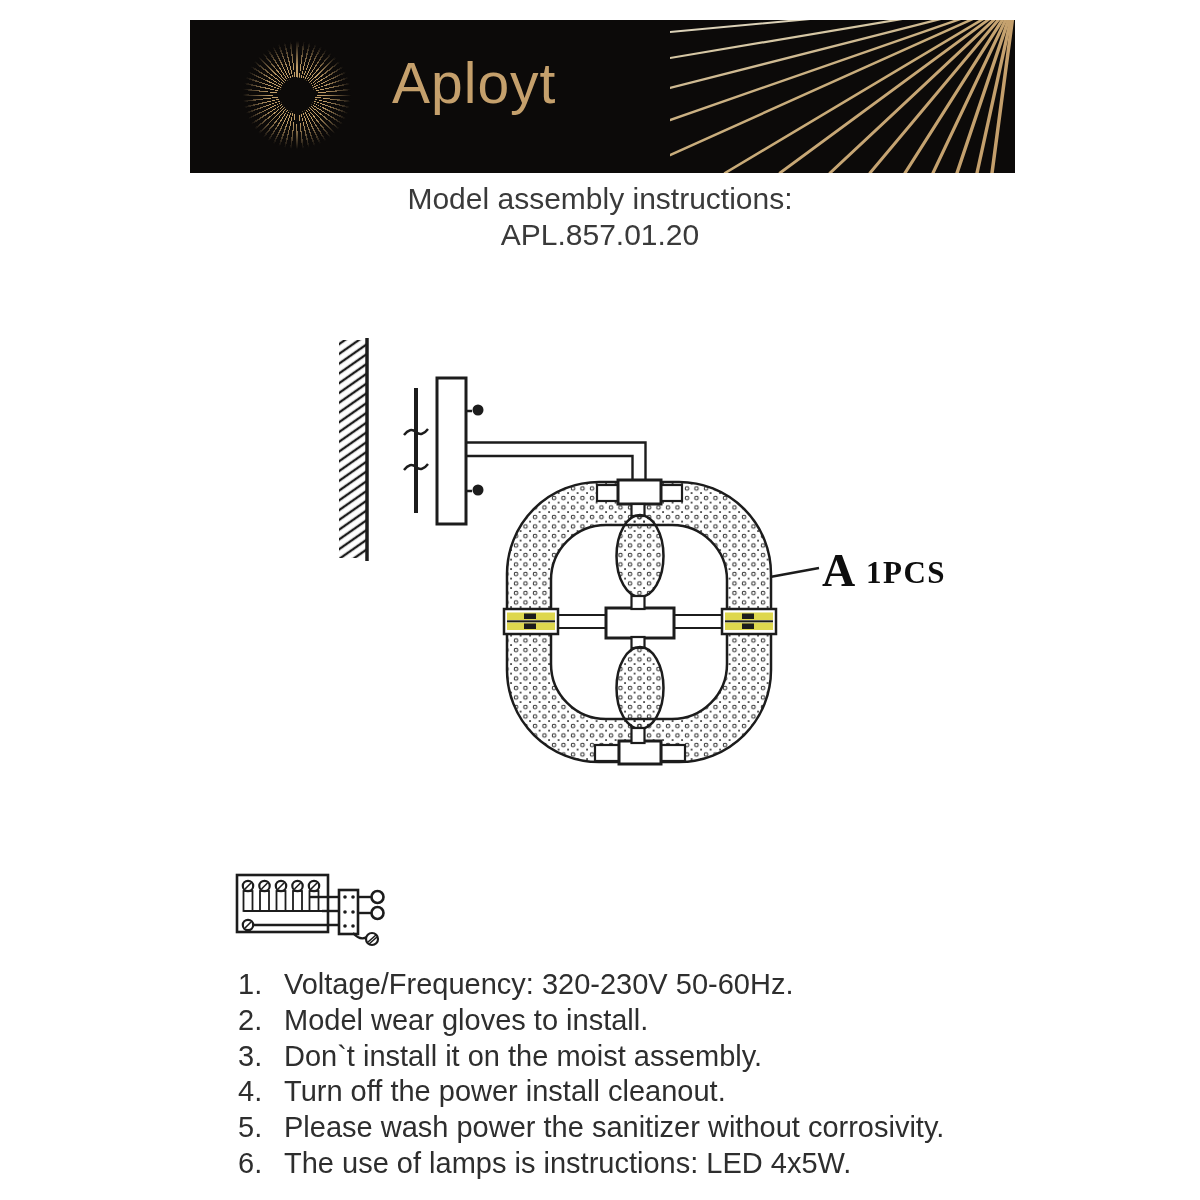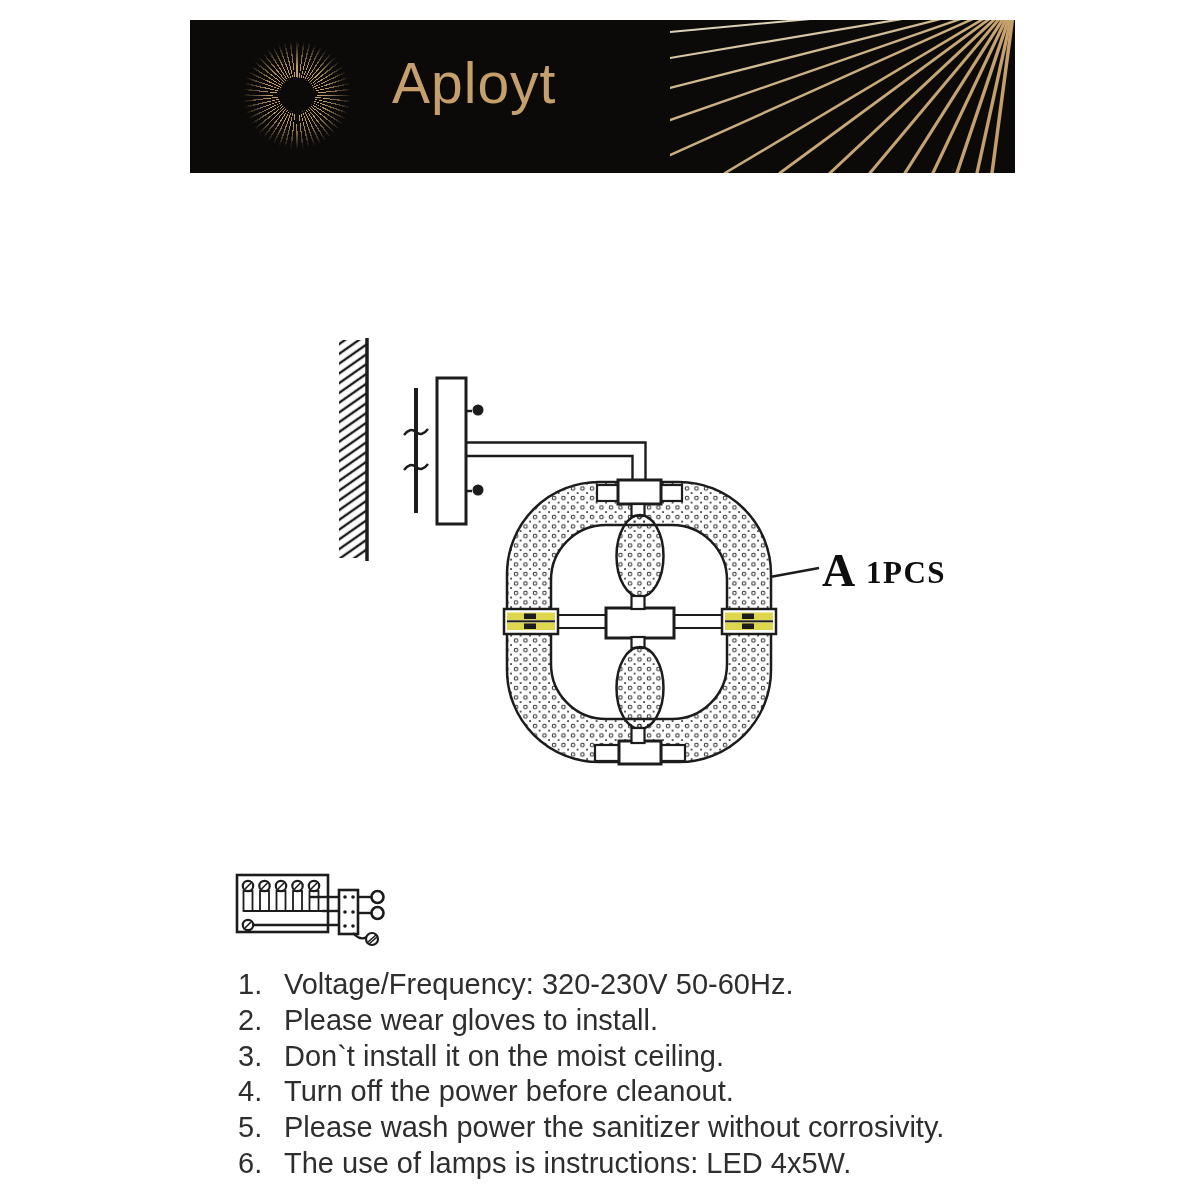--- a/index.html
+++ b/index.html
@@ -52,20 +52,24 @@
         <line x1="345" y1="-20" x2="200" y2="153" stroke="#c6a472" stroke-width="3"></line>
         <line x1="345" y1="-20" x2="235" y2="153" stroke="#c5a370" stroke-width="3.2"></line>
         <line x1="345" y1="-20" x2="263" y2="153" stroke="#c5a26f" stroke-width="3.2"></line>
         <line x1="345" y1="-20" x2="287" y2="153" stroke="#c4a16e" stroke-width="3.4"></line>
         <line x1="345" y1="-20" x2="307" y2="153" stroke="#c4a06d" stroke-width="3.4"></line>
         <line x1="345" y1="-20" x2="322" y2="153" stroke="#c49f6c" stroke-width="3.5"></line>
       </g>
     </svg>
   </div>
 
+  <div class="title-block">
+    <div class="title-line">Model assembly instructions:</div>
+    <div class="model-line">APL.857.01.20</div>
+  </div>
 
   <svg class="diagram" width="800" height="640" viewBox="200 300 800 640">
     <defs>
       <pattern id="hatchP" width="8" height="8" patternUnits="userSpaceOnUse" patternTransform="rotate(55)">
         <line x1="4" y1="-1" x2="4" y2="9" stroke="#1c1c1c" stroke-width="2.4"></line>
       </pattern>
       <pattern id="stippleP" width="9.5" height="9.5" patternUnits="userSpaceOnUse">
         <circle cx="3" cy="3" r="1.8" fill="none" stroke="#2a2a2a" stroke-width="1"></circle>
         <circle cx="7.6" cy="7.6" r="1" fill="#2a2a2a"></circle>
       </pattern>
@@ -213,29 +217,29 @@
     </g>
   </svg>
 
   <div class="instructions">
     <div class="instr-row">
       <span class="instr-num">1.</span>
       <span class="instr-text">Voltage/Frequency: 320-230V 50-60Hz.</span>
     </div>
     <div class="instr-row">
       <span class="instr-num">2.</span>
-      <span class="instr-text">Please wear gloves to install.</span>
+      <span class="instr-text">Model wear gloves to install.</span>
     </div>
     <div class="instr-row">
       <span class="instr-num">3.</span>
-      <span class="instr-text">Don`t install it on the moist ceiling.</span>
+      <span class="instr-text">Don`t install it on the moist assembly.</span>
     </div>
     <div class="instr-row">
       <span class="instr-num">4.</span>
-      <span class="instr-text">Turn off the power before cleanout.</span>
+      <span class="instr-text">Turn off the power install cleanout.</span>
     </div>
     <div class="instr-row">
       <span class="instr-num">5.</span>
       <span class="instr-text">Please wash power the sanitizer without corrosivity.</span>
     </div>
     <div class="instr-row">
       <span class="instr-num">6.</span>
       <span class="instr-text">The use of lamps is instructions: LED 4x5W.</span>
     </div>
   </div>

